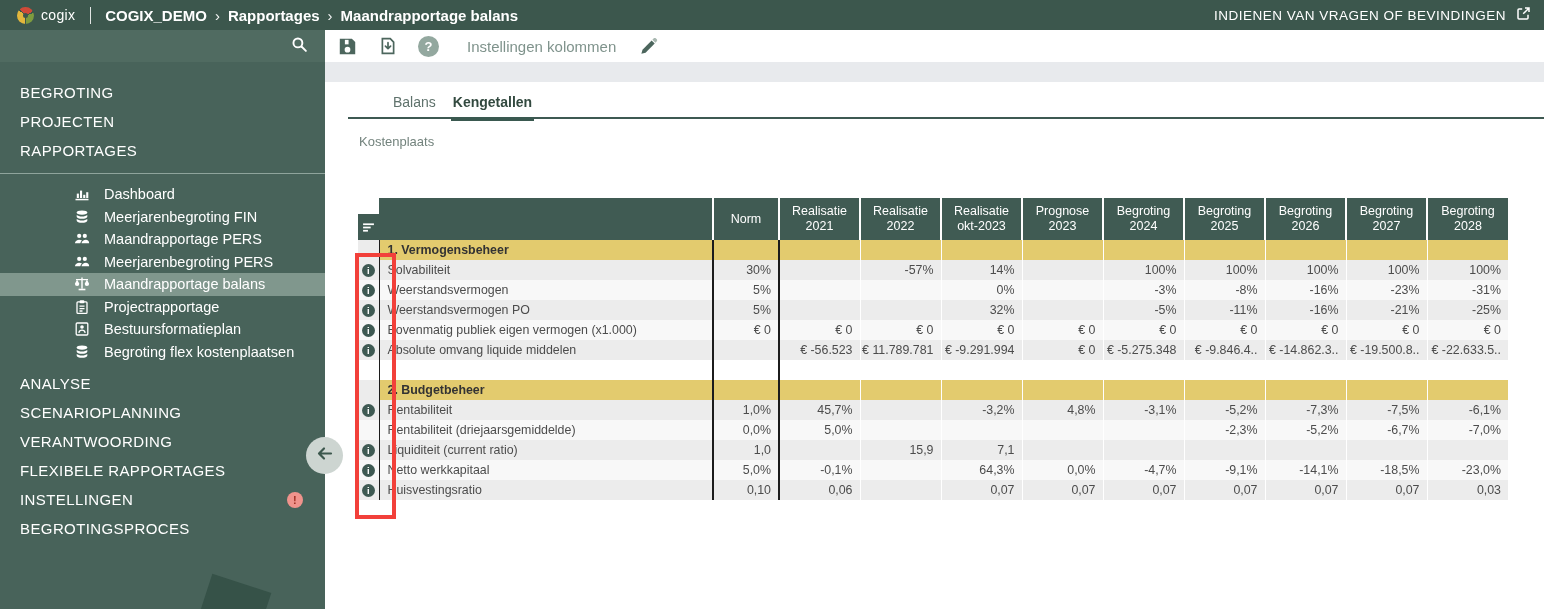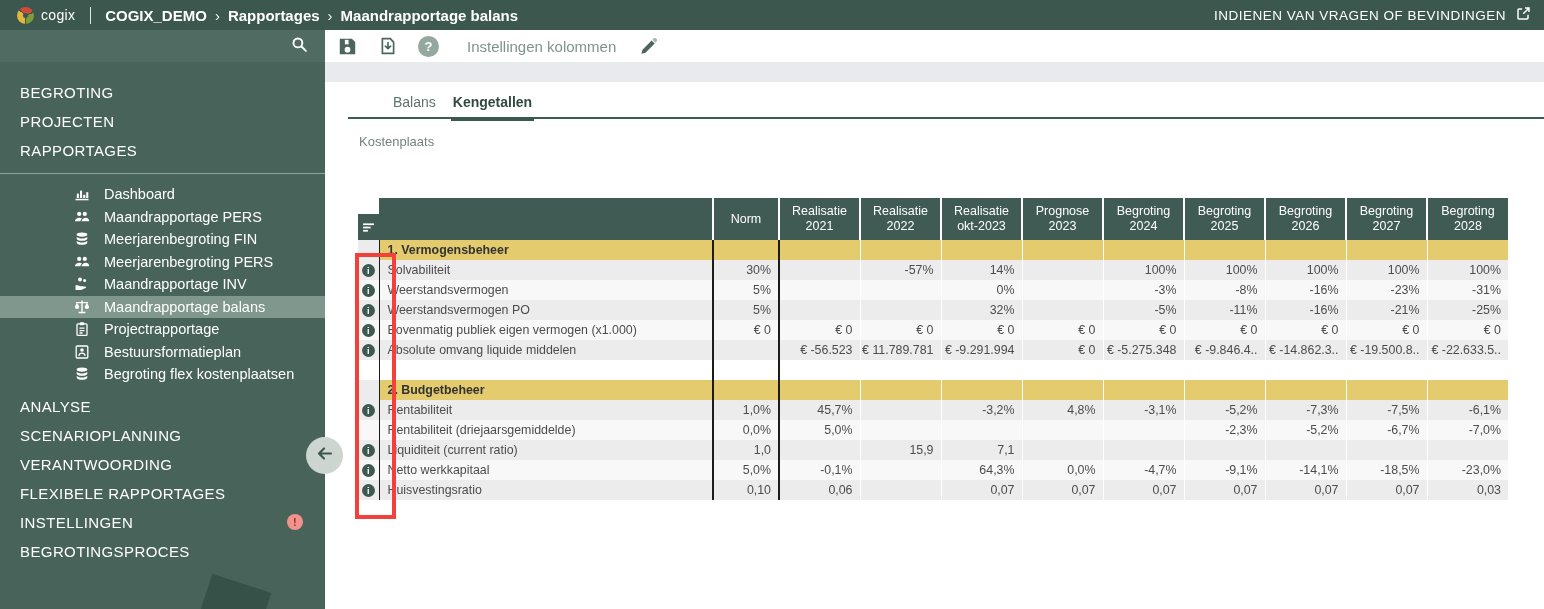--- a/index.html
+++ b/index.html
@@ -126,58 +126,48 @@
               <rect x="6" y="4.6" width="2.1" height="7.4"></rect>
               <rect x="9.2" y="8.8" width="2.1" height="3.2"></rect>
               <rect x="12.2" y="6.2" width="2.1" height="5.8"></rect>
             </svg>
           </span>
           <span>Dashboard</span>
         </div>
         <div class="side-sub-item">
           <span class="icon">
             <svg width="16" height="16" viewBox="0 0 16 16" fill="#fff">
-              <circle cx="5.2" cy="4.9" r="2.1"></circle>
-              <circle cx="10.8" cy="4.9" r="2.1"></circle>
-              <path d="M.9 12.3c.3-2.4 2.2-3.6 4.3-3.6 1 0 2 .3 2.8.8-.9.7-1.5 1.7-1.7 2.8z"></path>
-              <path d="M7.5 12.3c.3-2.4 2.2-3.6 4.3-3.6 2.1 0 3.3 1.4 3.4 3.6z"></path>
-            </svg>
-          </span>
-          <span>Maandrapportage PERS</span>
-        </div>
-        <div class="side-sub-item">
-          <span class="icon">
-            <svg width="16" height="16" viewBox="0 0 16 16" fill="#fff">
               <ellipse cx="8" cy="3.6" rx="5.3" ry="2.1"></ellipse>
               <path d="M2.7 6.1c1 .9 3 1.5 5.3 1.5s4.3-.6 5.3-1.5v1.6c0 1.2-2.4 2.1-5.3 2.1S2.7 8.9 2.7 7.7z"></path>
               <path d="M2.7 10.1c1 .9 3 1.5 5.3 1.5s4.3-.6 5.3-1.5v1.6c0 1.2-2.4 2.1-5.3 2.1s-5.3-.9-5.3-2.1z"></path>
             </svg>
           </span>
           <span>Meerjarenbegroting FIN</span>
         </div>
         <div class="side-sub-item">
           <span class="icon">
             <svg width="16" height="16" viewBox="0 0 16 16" fill="#fff">
               <circle cx="5.2" cy="4.9" r="2.1"></circle>
               <circle cx="10.8" cy="4.9" r="2.1"></circle>
               <path d="M.9 12.3c.3-2.4 2.2-3.6 4.3-3.6 1 0 2 .3 2.8.8-.9.7-1.5 1.7-1.7 2.8z"></path>
               <path d="M7.5 12.3c.3-2.4 2.2-3.6 4.3-3.6 2.1 0 3.3 1.4 3.4 3.6z"></path>
             </svg>
           </span>
+          <span>Maandrapportage PERS</span>
+        </div>
+        <div class="side-sub-item">
+          <span class="icon">
+            <svg width="16" height="16" viewBox="0 0 16 16" fill="#fff">
+              <circle cx="5.2" cy="4.9" r="2.1"></circle>
+              <circle cx="10.8" cy="4.9" r="2.1"></circle>
+              <path d="M.9 12.3c.3-2.4 2.2-3.6 4.3-3.6 1 0 2 .3 2.8.8-.9.7-1.5 1.7-1.7 2.8z"></path>
+              <path d="M7.5 12.3c.3-2.4 2.2-3.6 4.3-3.6 2.1 0 3.3 1.4 3.4 3.6z"></path>
+            </svg>
+          </span>
           <span>Meerjarenbegroting PERS</span>
-        </div>
-        <div class="side-sub-item">
-          <span class="icon">
-            <svg width="16" height="16" viewBox="0 0 16 16" fill="#fff">
-              <circle cx="6" cy="3.4" r="2"></circle>
-              <circle cx="10.6" cy="4.6" r="1.5"></circle>
-              <path d="M1.5 9.3h2.3l2.7 1h2.8c.7 0 .7 1 0 1H6.2l4.8-.9c1.2-.2 1.6 1 .5 1.5l-4.3 2H1.5z"></path>
-            </svg>
-          </span>
-          <span>Maandrapportage INV</span>
         </div>
         <div class="side-sub-item active">
           <span class="icon">
             <svg width="16" height="16" viewBox="0 0 16 16" fill="#fff">
               <rect x="7.3" y="1.5" width="1.4" height="11.2"></rect>
               <rect x="4.6" y="12.7" width="6.8" height="1.6"></rect>
               <rect x="2" y="3" width="12" height="1.2"></rect>
               <path d="M.9 7.8L3.1 3.6l2.2 4.2a2.2 2.2 0 0 1-4.4 0z"></path>
               <path d="M10.7 7.8l2.2-4.2 2.2 4.2a2.2 2.2 0 0 1-4.4 0z"></path>
             </svg>

